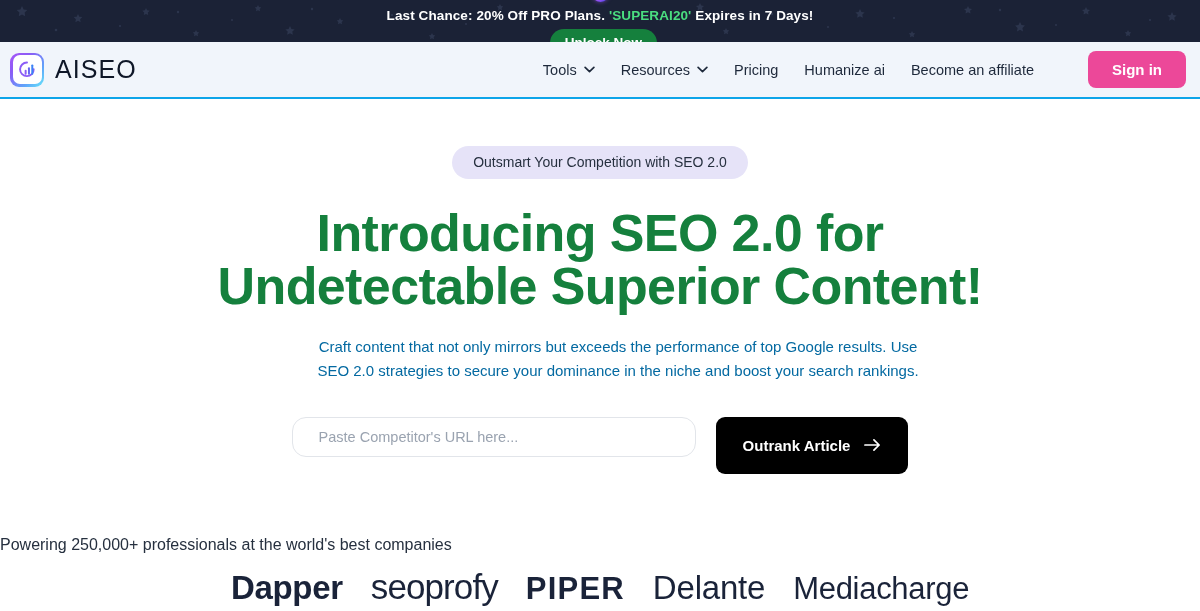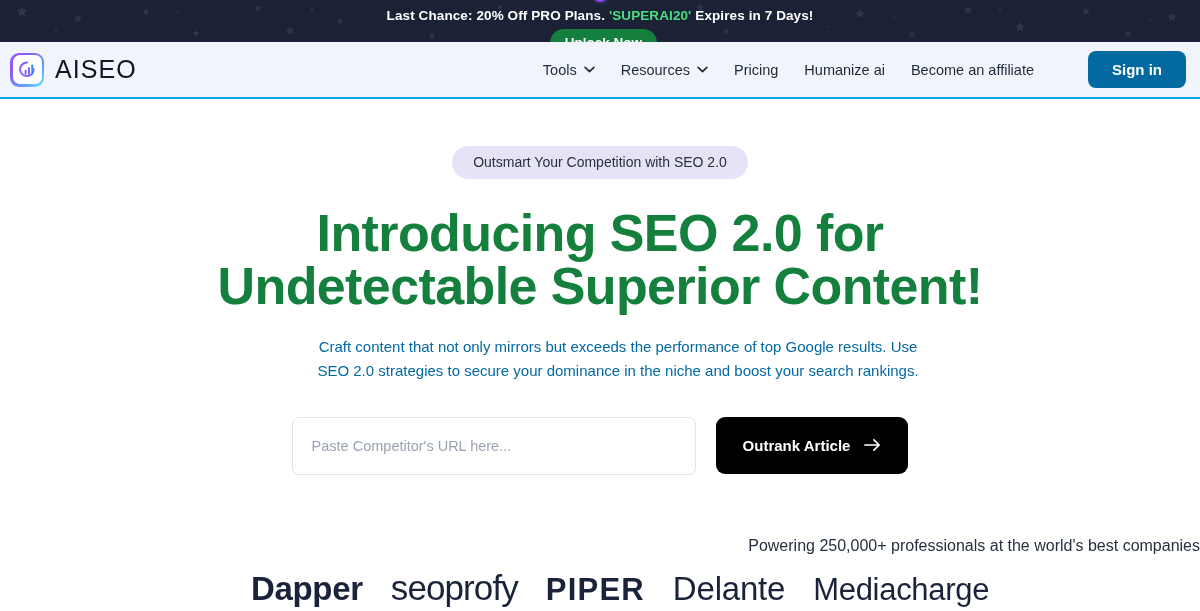--- a/index.html
+++ b/index.html
@@ -108,21 +108,21 @@
     align-items: center;
     gap: 7px;
     font-size: 14.5px;
     color: #1e293b;
     cursor: pointer;
     white-space: nowrap;
   }
   .chev { display: block; }
   .signin-btn {
     margin-left: 28px;
-    background: #0369a1;
+    background: #ec4899;
     color: #ffffff;
     font-size: 15px;
     font-weight: 700;
     border: none;
     border-radius: 8px;
     padding: 11px 24px;
     cursor: pointer;
     font-family: inherit;
     line-height: 1;
   }
@@ -161,25 +161,25 @@
 
   .hero-form {
     margin-top: 33px;
     display: flex;
     justify-content: center;
     align-items: stretch;
     gap: 20px;
   }
   .url-input {
     width: 404px;
-    height: 58px;
+    height: 40px;
     border: 1px solid #e2e5ea;
-    border-radius: 7px;
+    border-radius: 14px;
     background: #ffffff;
-    padding: 0 19px;
+    padding: 0 26px;
     font-size: 14.5px;
     color: #1e293b;
     font-family: inherit;
     outline: none;
   }
   .url-input::placeholder { color: #9aa3b0; }
   .outrank-btn {
     height: 57px;
     background: #000000;
     color: #ffffff;
@@ -191,22 +191,21 @@
     cursor: pointer;
     display: flex;
     align-items: center;
     gap: 14px;
     font-family: inherit;
   }
 
   
   .proof {
     margin-top: 62px;
-    text-align: right;
-    margin-left: 40px;
+    text-align: left;
   }
   .proof-line {
     font-size: 16px;
     color: #26303f;
   }
   .logo-row {
     margin-top: 13px;
     display: flex;
     justify-content: center;
     align-items: baseline;

